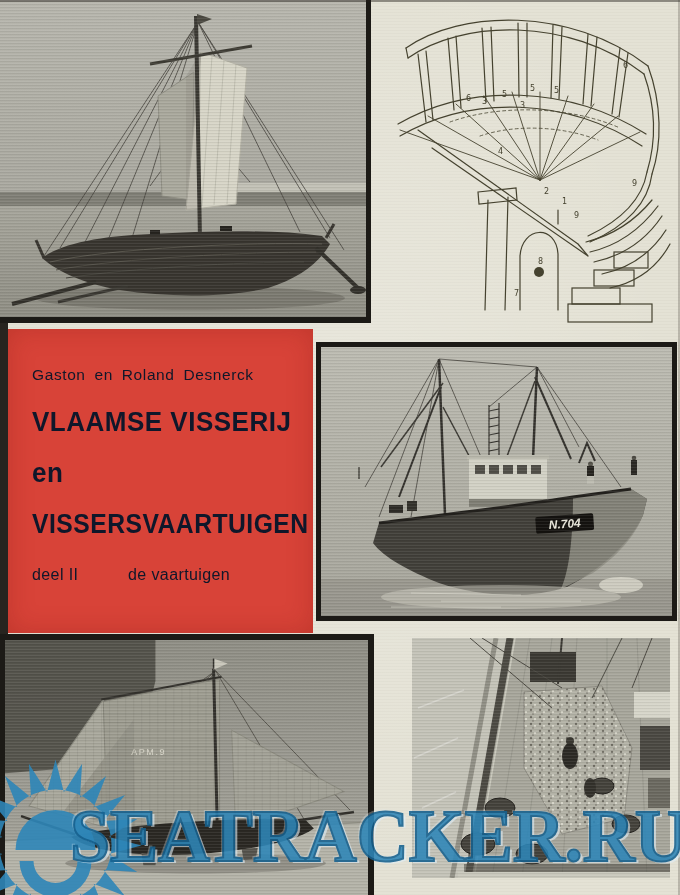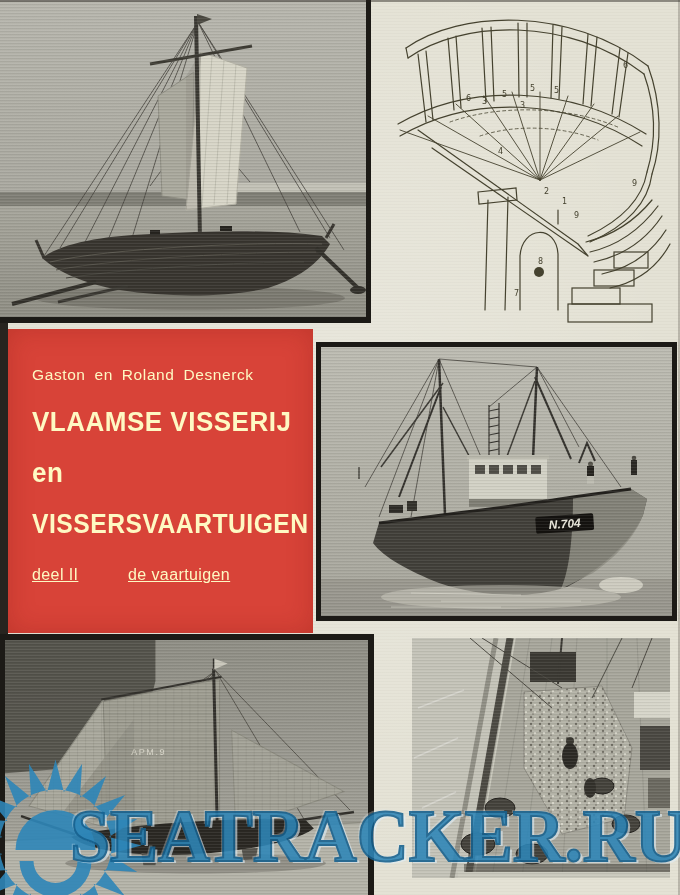--- a/index.html
+++ b/index.html
@@ -23,27 +23,27 @@
   .photo-mr{left:316px;top:342px;width:361px;height:279px;border:5px solid #1c1a16;}
   .photo-bl{left:0;top:634px;width:374px;height:261px;border-top:6px solid #1c1a16;border-left:5px solid #1c1a16;border-right:6px solid #1c1a16;}
   .photo-br{left:412px;top:638px;width:258px;height:240px;}
 
   .drawing{position:absolute;left:390px;top:4px;width:290px;height:330px;}
   .drawing svg{display:block;width:100%;height:100%;}
 
   .spine-strip{position:absolute;left:0;top:323px;width:8px;height:312px;background:#27241f;}
 
   .red-panel{position:absolute;left:8px;top:329px;width:305px;height:304px;background:#d84338;
-    box-shadow:inset 0 0 26px rgba(120,20,12,.25); color:#fef9c3;}
+    box-shadow:inset 0 0 26px rgba(120,20,12,.25); color:#0f172a;}
   .rp-author{position:absolute;left:24px;top:37px;font-size:15.5px;letter-spacing:.6px;word-spacing:4px;font-weight:400;}
   .rp-title{position:absolute;left:24px;font-weight:700;letter-spacing:.5px;transform-origin:left center;}
   .rp-t1{top:77px;font-size:26px;transform:scaleY(1.08);}
   .rp-t2{top:128px;font-size:26px;transform:scaleY(1.08);}
   .rp-t3{top:179px;font-size:26px;transform:scaleX(.95) scaleY(1.08);}
-  .rp-part{position:absolute;top:237px;font-size:16px;letter-spacing:.4px;text-decoration:underline;}
+  .rp-part{position:absolute;top:237px;font-size:16px;letter-spacing:.4px;}
   .rp-part-label{left:24px;}
   .rp-part-name{left:120px;}
 
   .watermark-sun{position:absolute;left:-32px;top:758px;width:175px;height:175px;z-index:20;opacity:.9;}
   .watermark-text{
     position:absolute;left:70px;top:799px;z-index:21;white-space:nowrap;
     font-family:"Liberation Serif", serif;font-weight:700;font-size:72px;line-height:1;
     color:#2e86b8;opacity:.88;
     -webkit-text-stroke:2px #16618f;
     text-shadow:3px 2px 0 rgba(224,238,247,.7), -2px -2px 0 rgba(224,238,247,.35);

